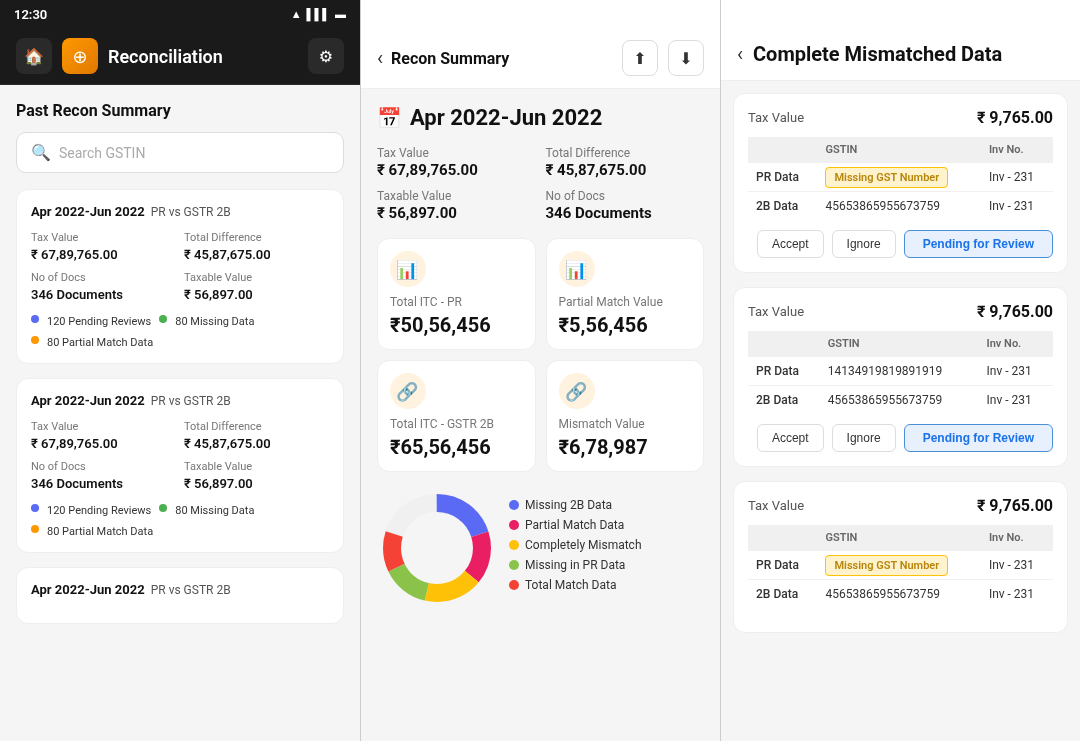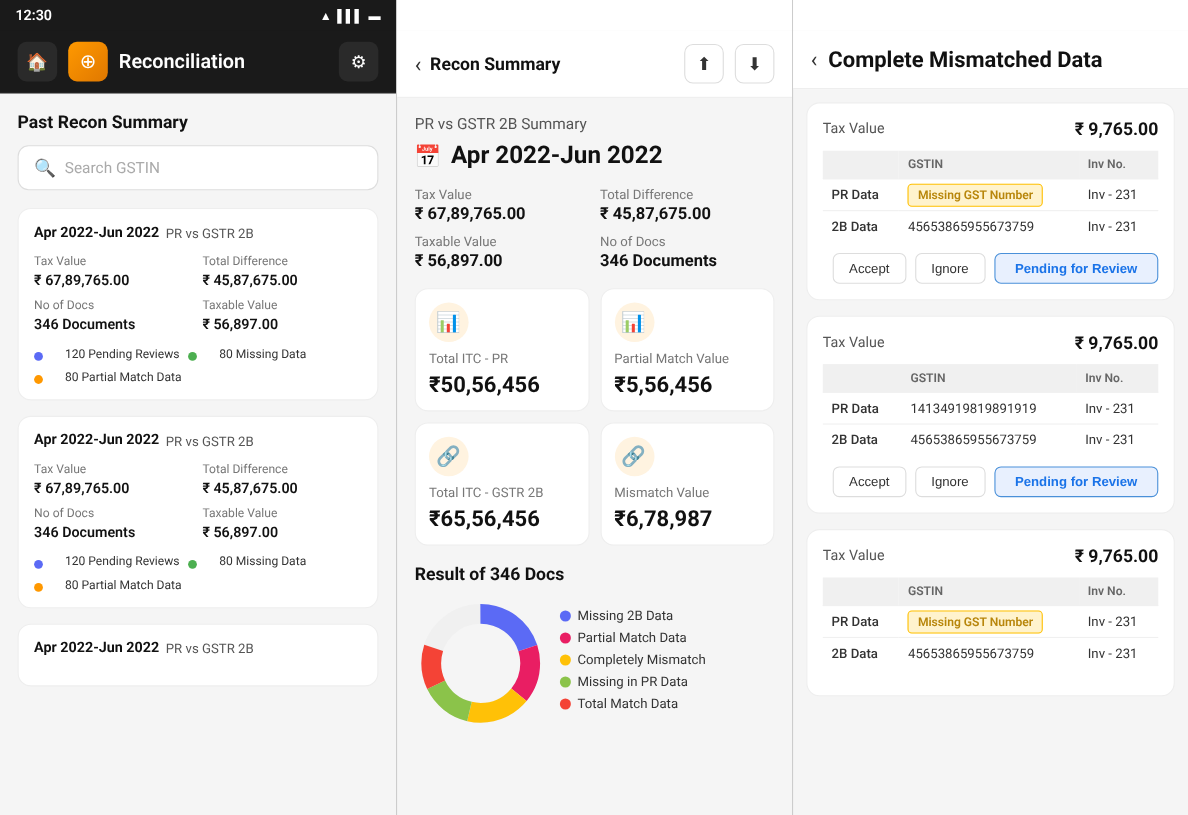--- a/index.html
+++ b/index.html
@@ -121,22 +121,22 @@
     }
     .recon-field label { font-size: 11px; color: #777; display: block; }
     .recon-field .value { font-size: 13px; font-weight: 600; color: #111; }
     .recon-tags {
       display: flex;
       flex-wrap: wrap;
       gap: 8px;
     }
     .tag {
       display: flex;
-      align-items: flex-end;
-      gap: 20px;
+      align-items: flex-start;
+      gap: 8px;
       font-size: 11px;
       color: #333;
     }
     .tag-dot {
       width: 8px; height: 8px;
       border-radius: 50%;
       display: inline-block;
     }
     .dot-blue { background: #5b6af5; }
     .dot-green { background: #4caf50; }
@@ -494,21 +494,20 @@
     <div class="panel2-header-left">
       <span class="back-btn">‹</span>
       <span class="panel2-title">Recon Summary</span>
     </div>
     <div class="panel2-actions">
       <div class="action-btn">⬆</div>
       <div class="action-btn">⬇</div>
     </div>
   </div>
   <div class="panel2-content">
-    <div class="summary-subtitle">PR vs GSTR 2B Summary</div>
     <div class="summary-period">
       <span class="cal-icon">📅</span>
       <span>Apr 2022-Jun 2022</span>
     </div>
     <div class="summary-grid">
       <div class="summary-field">
         <label>Tax Value</label>
         <span class="val">₹ 67,89,765.00</span>
       </div>
       <div class="summary-field">
@@ -540,21 +539,20 @@
         <div class="itc-label">Total ITC - GSTR 2B</div>
         <div class="itc-value">₹65,56,456</div>
       </div>
       <div class="itc-card">
         <div class="itc-icon">🔗</div>
         <div class="itc-label">Mismatch Value</div>
         <div class="itc-value">₹6,78,987</div>
       </div>
     </div>
     <div class="result-section">
-      <div class="result-title">Result of 346 Docs</div>
       <div class="chart-legend-row">
         <div class="donut-wrap">
           <svg viewBox="0 0 120 120" width="120" height="120">
             <circle cx="60" cy="60" r="45" fill="none" stroke="#f0f0f0" stroke-width="18"></circle>
             <circle cx="60" cy="60" r="45" fill="none" stroke="#5b6af5" stroke-width="18" stroke-dasharray="56.5 225.5" stroke-dashoffset="0" transform="rotate(-90 60 60)"></circle>
             <circle cx="60" cy="60" r="45" fill="none" stroke="#e91e63" stroke-width="18" stroke-dasharray="45 237" stroke-dashoffset="-56.5" transform="rotate(-90 60 60)"></circle>
             <circle cx="60" cy="60" r="45" fill="none" stroke="#ffc107" stroke-width="18" stroke-dasharray="50 232" stroke-dashoffset="-101.5" transform="rotate(-90 60 60)"></circle>
             <circle cx="60" cy="60" r="45" fill="none" stroke="#8bc34a" stroke-width="18" stroke-dasharray="40 242" stroke-dashoffset="-151.5" transform="rotate(-90 60 60)"></circle>
             <circle cx="60" cy="60" r="45" fill="none" stroke="#f44336" stroke-width="18" stroke-dasharray="34.5 247.5" stroke-dashoffset="-191.5" transform="rotate(-90 60 60)"></circle>
           </svg>

